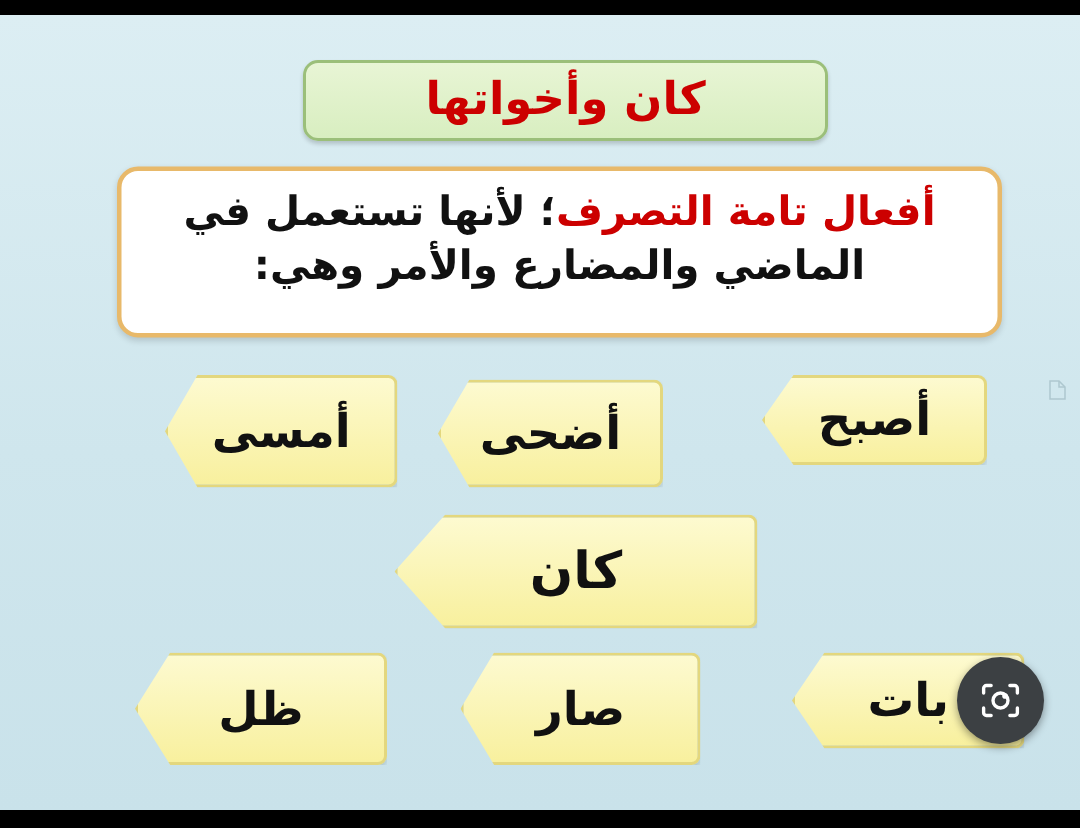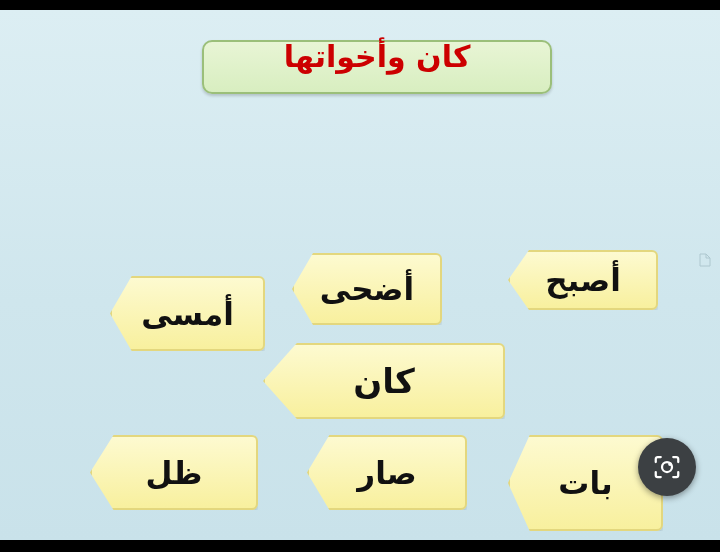--- a/index.html
+++ b/index.html
@@ -31,20 +31,21 @@
     left: 202px;
     top: 30px;
     width: 350px;
     height: 54px;
     box-sizing: border-box;
     background: #dff0c8;
     background: linear-gradient(180deg, #e8f5d5 0%, #d8eec0 100%);
     border: 2px solid #9bbf7a;
     border-radius: 10px;
     display: flex;
+    align-items: center;
     justify-content: center;
     box-shadow: 0 2px 3px rgba(0,0,0,0.18);
   }
   .title-text {
     color: #cc0000;
     font-size: 30px;
     font-weight: bold;
     letter-spacing: 0px;
     line-height: 1;
   }
@@ -134,28 +135,34 @@
 </style>
 </head>
 <body>
 
 <div id="slide">
 
   <div class="title-box">
     <span class="title-text">كان وأخواتها</span>
   </div>
 
+  <div class="statement-box">
+    <div class="statement-line">
+      <span class="hl">أفعال تامة التصرف</span><span>؛ لأنها تستعمل في</span>
+    </div>
+    <div class="statement-line">الماضي والمضارع والأمر وهي:</div>
+  </div>
 
   <div class="word" style="left:508px; top:240px; width:150px; height:60px;">أصبح</div>
   <div class="word" style="left:292px; top:243px; width:150px; height:72px;">أضحى</div>
-  <div class="word" style="left:110px; top:240px; width:155px; height:75px;margin-top:26px;">أمسى</div>
+  <div class="word" style="left:110px; top:240px; width:155px; height:75px;">أمسى</div>
 
   <div class="word big" style="left:263px; top:333px; width:242px; height:76px;text-align:center;">كان</div>
 
-  <div class="word" style="left:508px; top:425px; width:155px; height:96px;">بات</div>
+  <div class="word" style="left:528px; top:425px; width:155px; height:64px;">بات</div>
   <div class="word" style="left:307px; top:425px; width:160px; height:75px;">صار</div>
   <div class="word" style="left:90px; top:425px; width:168px; height:75px;">ظل</div>
 
   <div class="corner-mark">
     <svg width="12" height="14" viewBox="0 0 12 14">
       <path d="M1 1 h6 l4 4 v8 h-10 z" fill="none" stroke="#6d8d96" stroke-width="1"></path>
       <path d="M7 1 v4 h4" fill="none" stroke="#6d8d96" stroke-width="1"></path>
     </svg>
   </div>
 

